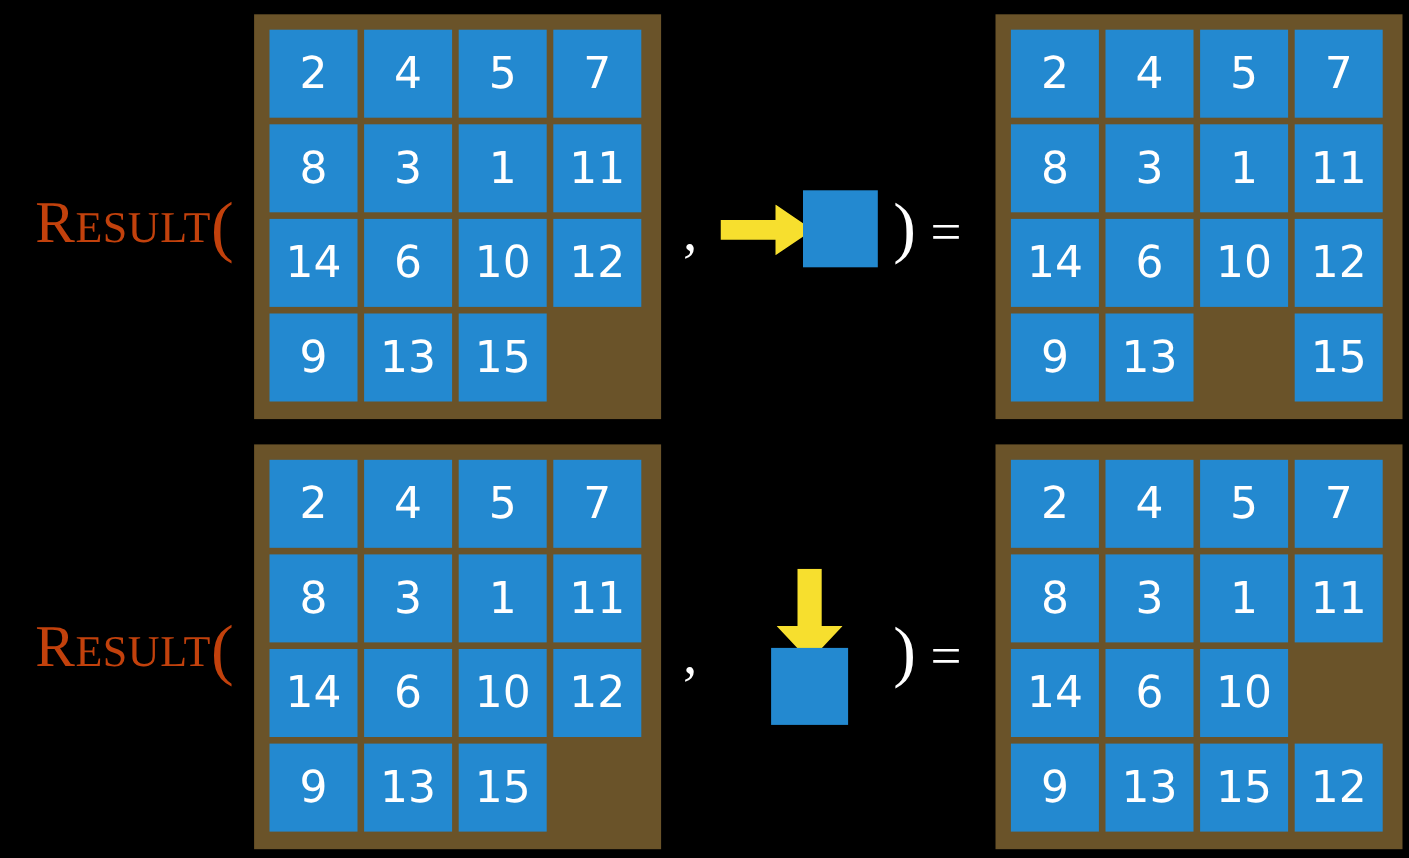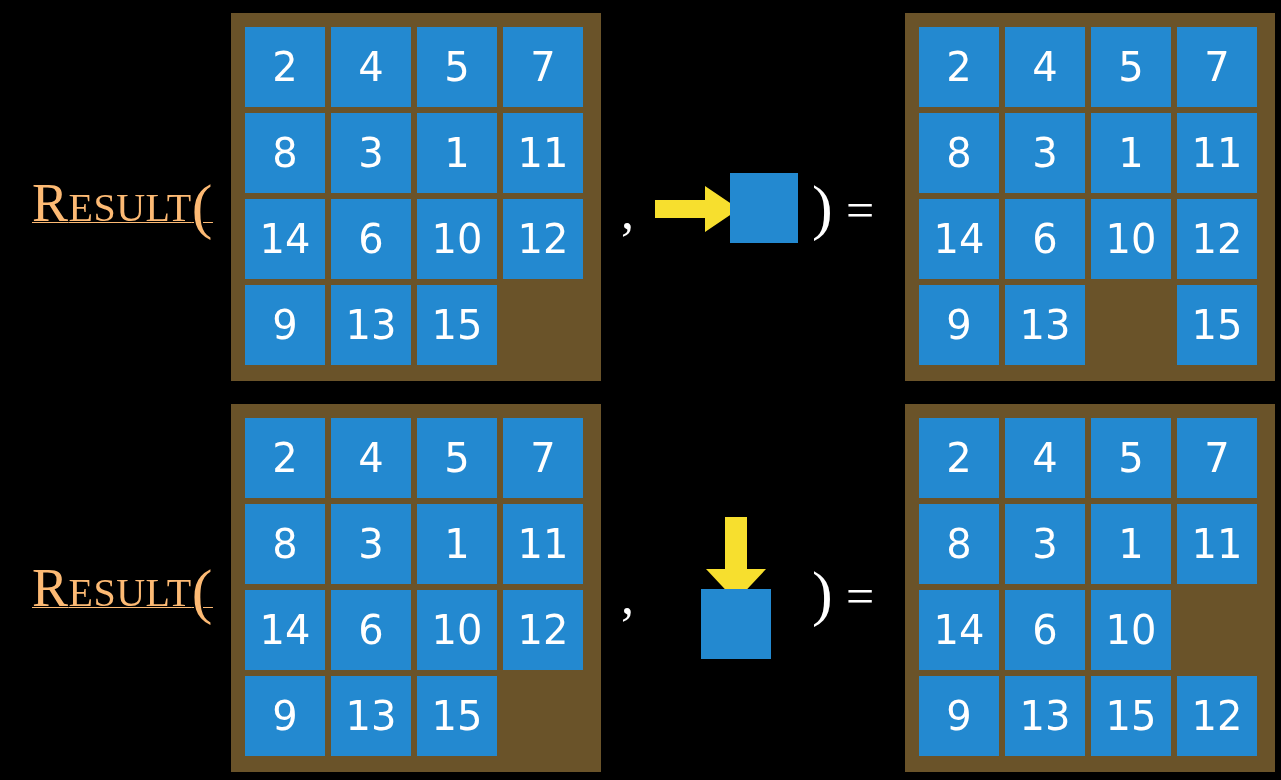--- a/index.html
+++ b/index.html
@@ -16,27 +16,26 @@
   .canvas {
     position: relative;
     width: 1281px;
     height: 780px;
     background: #000000;
   }
 
   
   .result-label {
     position: absolute;
-    color: #fdba74;
+    color: #c2410c;
     font-family: "Liberation Serif", serif;
     font-weight: 400;
     white-space: nowrap;
     line-height: 1;
     letter-spacing: 0.5px;
-    text-decoration: underline;
   }
   .result-label .big {
     font-size: 54px;
   }
   .result-label .smallcap {
     font-size: 40px;
   }
   .result-label .paren {
     font-size: 62px;
     vertical-align: -6px;

